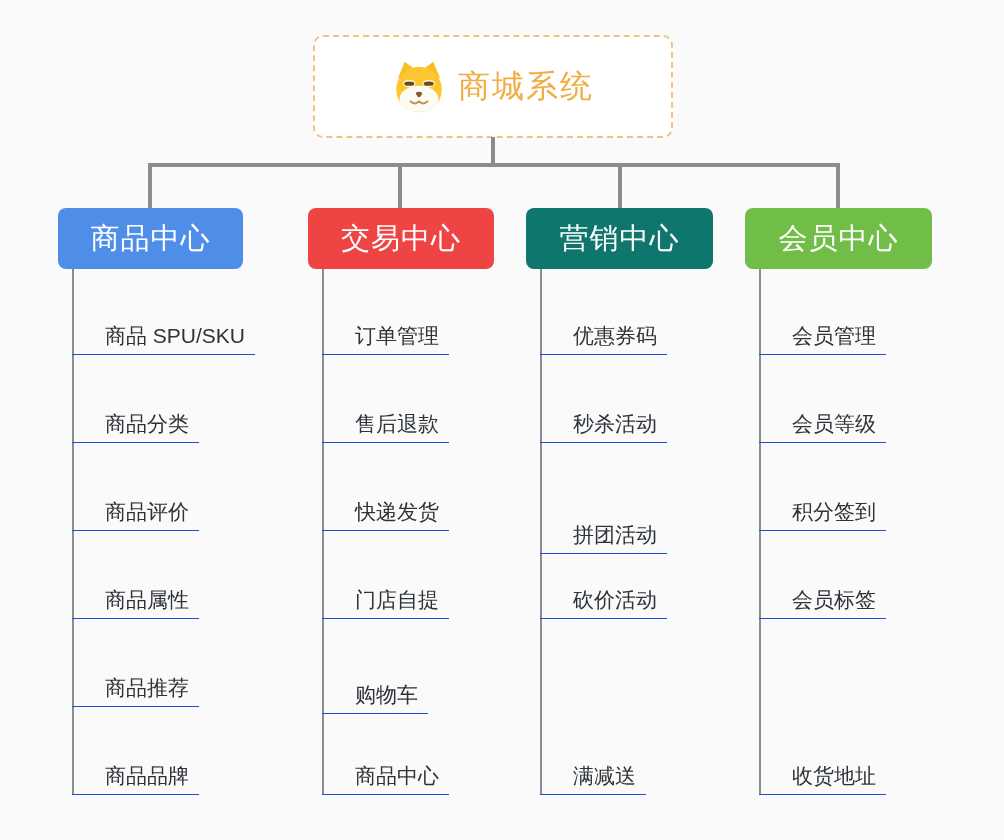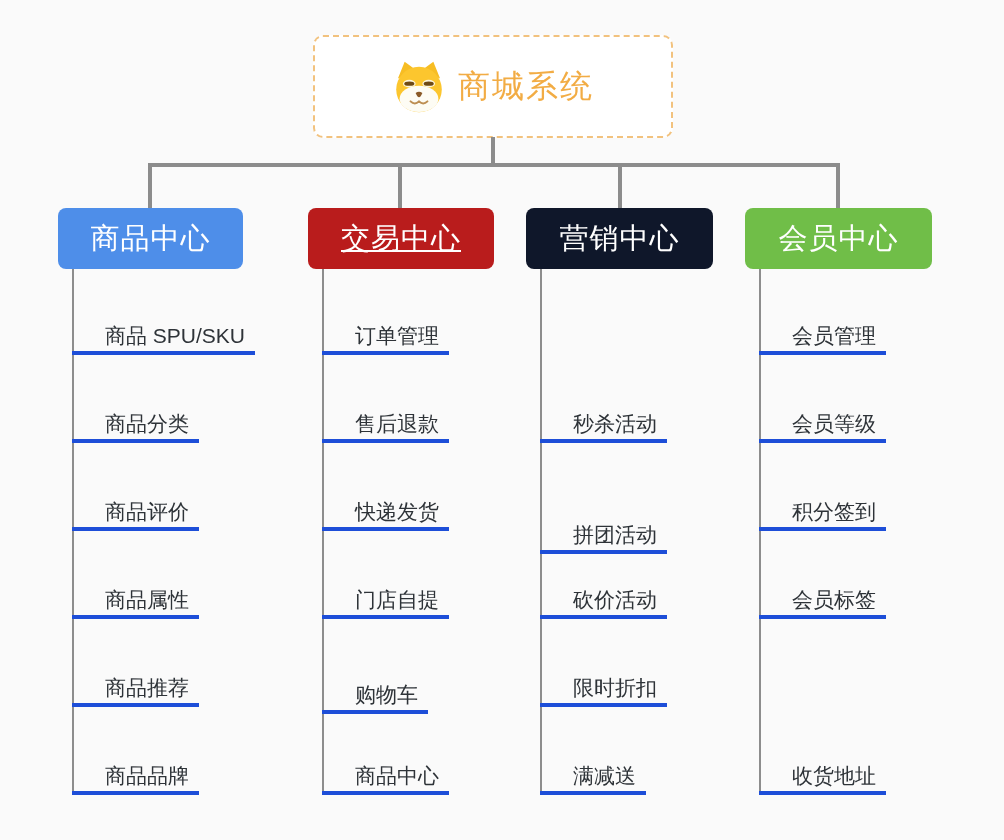--- a/index.html
+++ b/index.html
@@ -49,21 +49,21 @@
   .box3{left:526px;width:187px;}
   .box4{left:745px;width:187px;}
   
   .col{position:absolute;top:269px;width:240px;height:530px;}
   .col1{left:72px;} .col2{left:322px;} .col3{left:540px;} .col4{left:759px;}
   .vline{position:absolute;left:0;top:0;width:2px;height:526px;background:#8d8d8d;}
   .leaf{
     position:absolute;left:0;
     box-sizing:border-box;height:34px;line-height:30px;
     padding:0 10px 0 33px;
-    border-bottom:4px solid #1d4ed8;
+    border-bottom:1px solid #1d4ed8;
     font-size:21px;color:#2e3338;
     white-space:nowrap;
   }
 </style>
 </head>
 <body>
 
 <div id="canvas">
 
   <div class="root-node">
@@ -83,22 +83,22 @@
   </div>
 
   <div class="conn conn-root-v"></div>
   <div class="conn conn-bus"></div>
   <div class="conn conn-drop drop1"></div>
   <div class="conn conn-drop drop2"></div>
   <div class="conn conn-drop drop3"></div>
   <div class="conn conn-drop drop4"></div>
 
   <div class="branch-box box1" style="background: rgb(78, 142, 233);">商品中心</div>
-  <div class="branch-box box2" style="background: #b91c1c; text-decoration: underline;">交易中心</div>
-  <div class="branch-box box3" style="background: #0f172a;">营销中心</div>
+  <div class="branch-box box2" style="background: #ef4444;">交易中心</div>
+  <div class="branch-box box3" style="background: #0f766e;">营销中心</div>
   <div class="branch-box box4" style="background: rgb(112, 190, 72);">会员中心</div>
 
   <div class="col col1">
     <div class="vline"></div>
   <div class="leaf" style="top: 52px;">商品 SPU/SKU</div>
       <div class="leaf" style="top: 140px;">商品分类</div>
       <div class="leaf" style="top: 228px;">商品评价</div>
       <div class="leaf" style="top: 316px;">商品属性</div>
       <div class="leaf" style="top: 404px;">商品推荐</div>
       <div class="leaf" style="top: 492px;">商品品牌</div>
@@ -107,24 +107,24 @@
     <div class="vline"></div>
   <div class="leaf" style="top: 52px;">订单管理</div>
       <div class="leaf" style="top: 140px;">售后退款</div>
       <div class="leaf" style="top: 228px;">快递发货</div>
       <div class="leaf" style="top: 316px;">门店自提</div>
       <div class="leaf" style="top: 411px;">购物车</div>
       <div class="leaf" style="top: 492px;">商品中心</div>
     </div>
   <div class="col col3">
     <div class="vline"></div>
+  <div class="leaf" style="top: 52px;">优惠券码</div>
       <div class="leaf" style="top: 140px;">秒杀活动</div>
       <div class="leaf" style="top: 228px; margin-top: 23px;">拼团活动</div>
       <div class="leaf" style="top: 316px;">砍价活动</div>
-      <div class="leaf" style="top: 404px;">限时折扣</div>
       <div class="leaf" style="top: 492px;">满减送</div>
     </div>
   <div class="col col4">
     <div class="vline"></div>
   <div class="leaf" style="top: 52px;">会员管理</div>
       <div class="leaf" style="top: 140px;">会员等级</div>
       <div class="leaf" style="top: 228px;">积分签到</div>
       <div class="leaf" style="top: 316px;">会员标签</div>
       <div class="leaf" style="top: 492px;">收货地址</div>
     </div>

